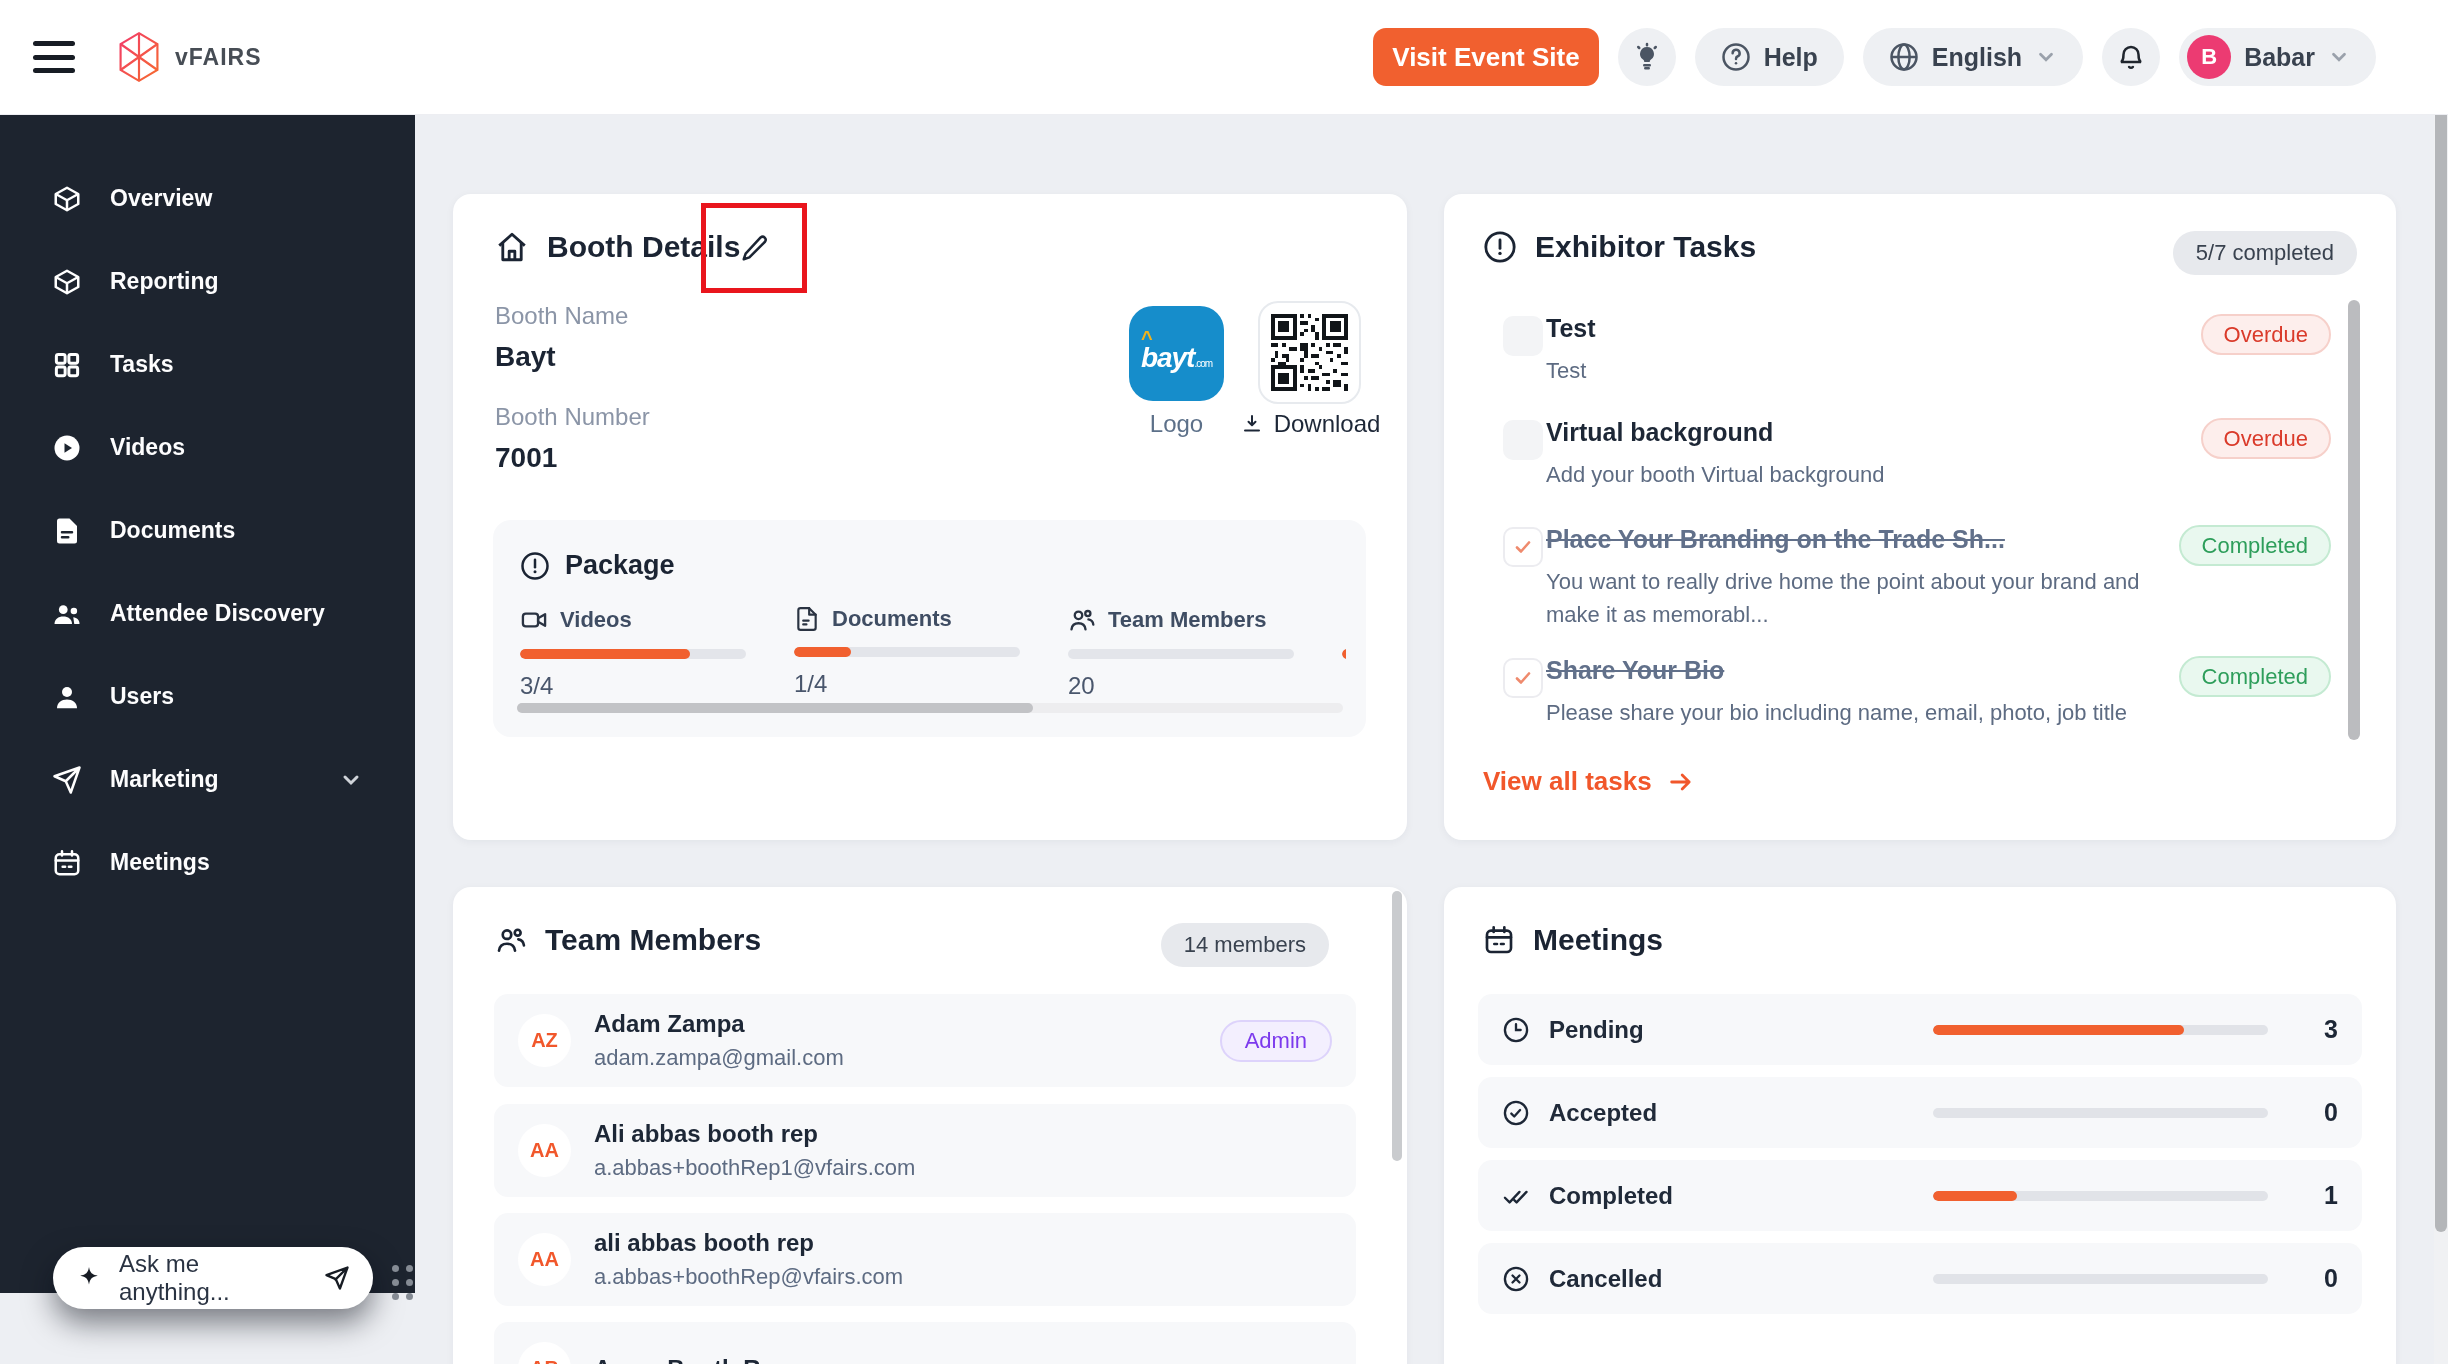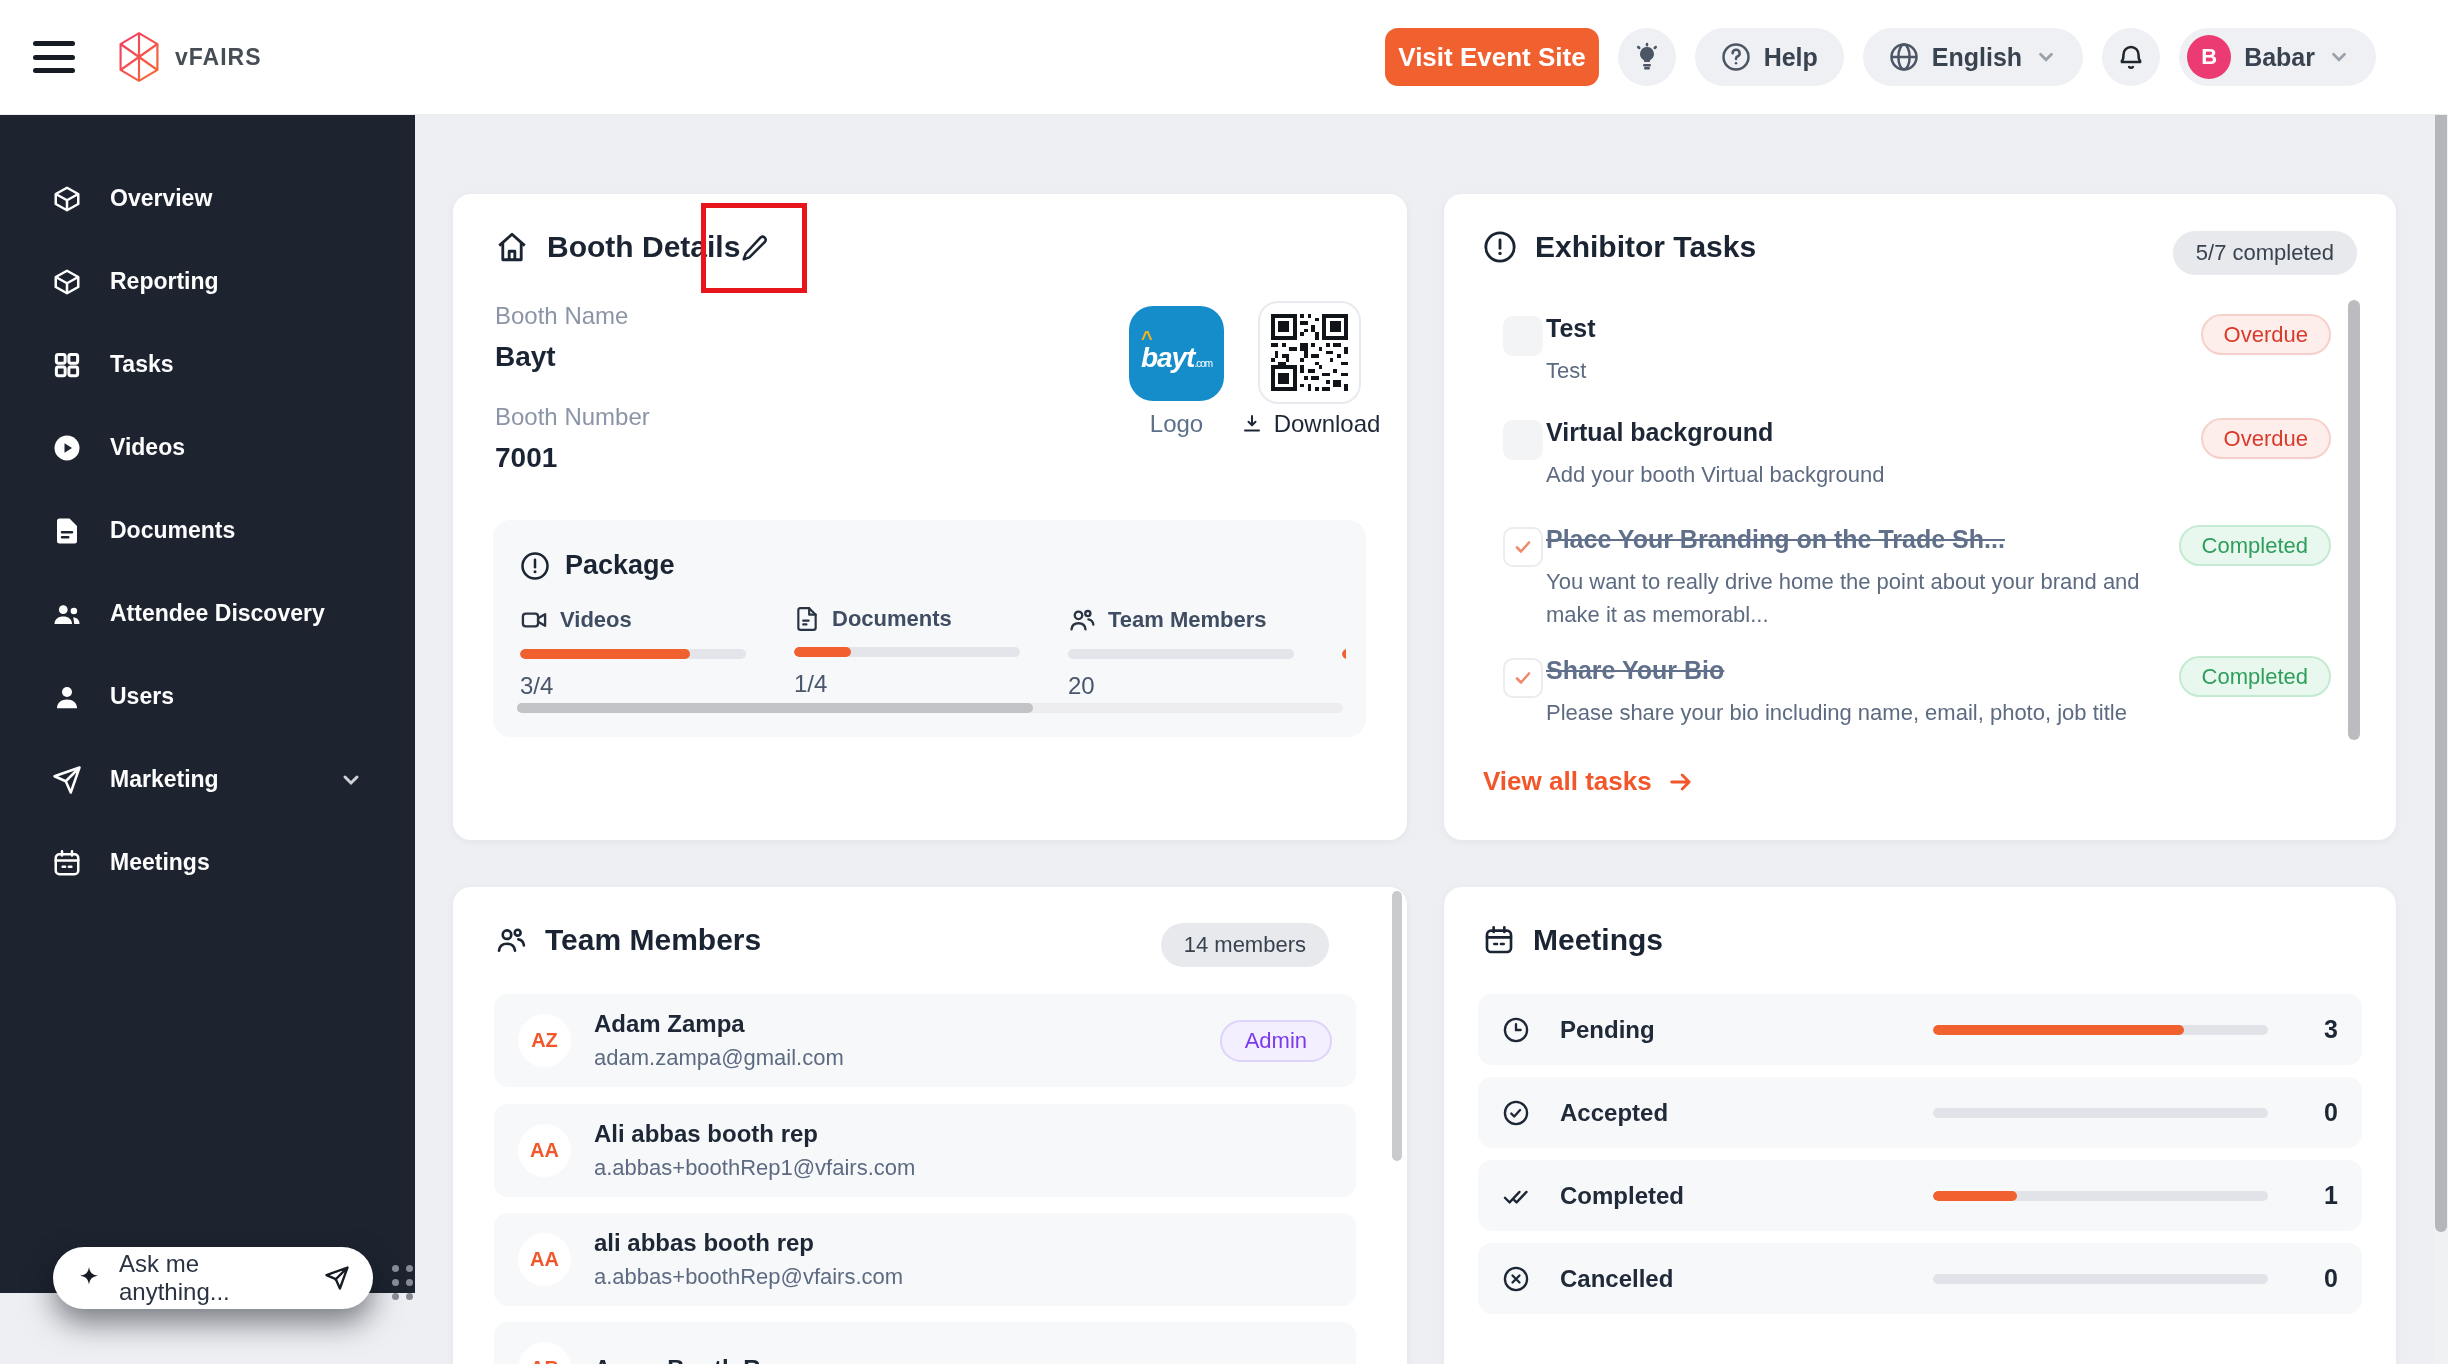--- a/index.html
+++ b/index.html
@@ -7,21 +7,21 @@
   body{font-family:"Liberation Sans",sans-serif;background:#edeff3;overflow:hidden}
   #page{position:relative;width:2448px;height:1364px;overflow:hidden;background:#edeff3}
 
   
   .hdr{position:absolute;top:0;left:0;width:2448px;height:115px;background:#fff;border-bottom:1px solid #edeef2;display:flex;align-items:center;padding:0 72px 0 33px;z-index:5}
   .hamburger{width:42px;height:32px;display:flex;flex-direction:column;justify-content:space-between;cursor:pointer}
   .hamburger span{display:block;height:5px;background:#171c24;border-radius:3px}
   .brand{display:flex;align-items:center;gap:14px;margin-left:42px}
   .brand-name{font-size:23px;font-weight:700;letter-spacing:1px;color:#474d55}
   .hdr-right{margin-left:auto;display:flex;align-items:center;gap:19px}
-  .btn-visit{height:58px;padding:0 13px;background:#f1602f;color:#fff;border:none;border-radius:13px;font-size:26px;font-weight:700;font-family:inherit;display:flex;align-items:center;cursor:pointer}
+  .btn-visit{height:58px;padding:0 19px;background:#f1602f;color:#fff;border:none;border-radius:13px;font-size:26px;font-weight:700;font-family:inherit;display:flex;align-items:center;cursor:pointer}
   .circle-btn{width:58px;height:58px;border-radius:50%;background:#eef0f3;display:flex;align-items:center;justify-content:center;cursor:pointer}
   .pill{height:58px;background:#eef0f3;border-radius:29px;display:flex;align-items:center;gap:13px;padding:0 26px;font-size:25px;font-weight:600;color:#39424f;cursor:pointer}
   .pill.user{padding-left:8px}
   .avatar-b{width:44px;height:44px;border-radius:50%;background:#ec3b72;color:#fff;font-size:22px;font-weight:700;display:flex;align-items:center;justify-content:center}
 
   
   .sidebar{position:absolute;top:115px;left:0;width:415px;height:1178px;background:#1d242f}
   .nav{padding-top:42px}
   .nav-item{height:83px;display:flex;align-items:center;padding:0 52px;gap:28px;color:#fdfdfe;font-size:23px;font-weight:600;cursor:pointer}
   .nav-item .chev{margin-left:auto}
@@ -93,21 +93,21 @@
   .m-name{font-size:24px;font-weight:700;color:#1d2736}
   .m-email{font-size:22px;color:#5d6b82;margin-top:7px}
   .role-badge{margin-left:auto;height:42px;padding:0 23px;border-radius:21px;background:#f3effe;border:2px solid #ddd3fb;color:#7c3aed;font-size:22px;display:flex;align-items:center}
   .vscroll-team{position:absolute;left:939px;top:4px;width:10px;height:270px;border-radius:5px;background:#c9cbce}
 
   
   #card-meet{left:1444px;top:887px;width:952px;height:562px}
   #card-meet .card-title{position:absolute;left:39px;top:36px}
   .meet-row{position:absolute;left:34px;width:884px;height:71px;border-radius:14px;background:#f7f8fa;display:flex;align-items:center;padding:0 24px}
   #meet-0{top:107px}#meet-1{top:190px}#meet-2{top:273px}#meet-3{top:356px}
-  .m-label{margin-left:30px;font-size:24px;font-weight:600;color:#202a39}
+  .m-label{margin-left:19px;font-size:24px;font-weight:600;color:#202a39}
   .m-bar{position:absolute;left:455px;width:335px;height:10px;border-radius:5px;background:#e1e3e8;overflow:hidden}
   .m-bar>i{display:block;height:100%;background:#f1602f;border-radius:5px}
   .m-value{position:absolute;right:24px;font-size:25px;font-weight:700;color:#1d2736}
 
   
   .page-scroll{position:absolute;right:0;top:0;width:14px;height:1364px;background:#f0f1f3}
   .page-scroll i{position:absolute;left:1px;top:88px;width:12px;height:1144px;border-radius:6px;background:#b4b6b9}
 
   svg{display:block;flex:0 0 auto}
 </style>

